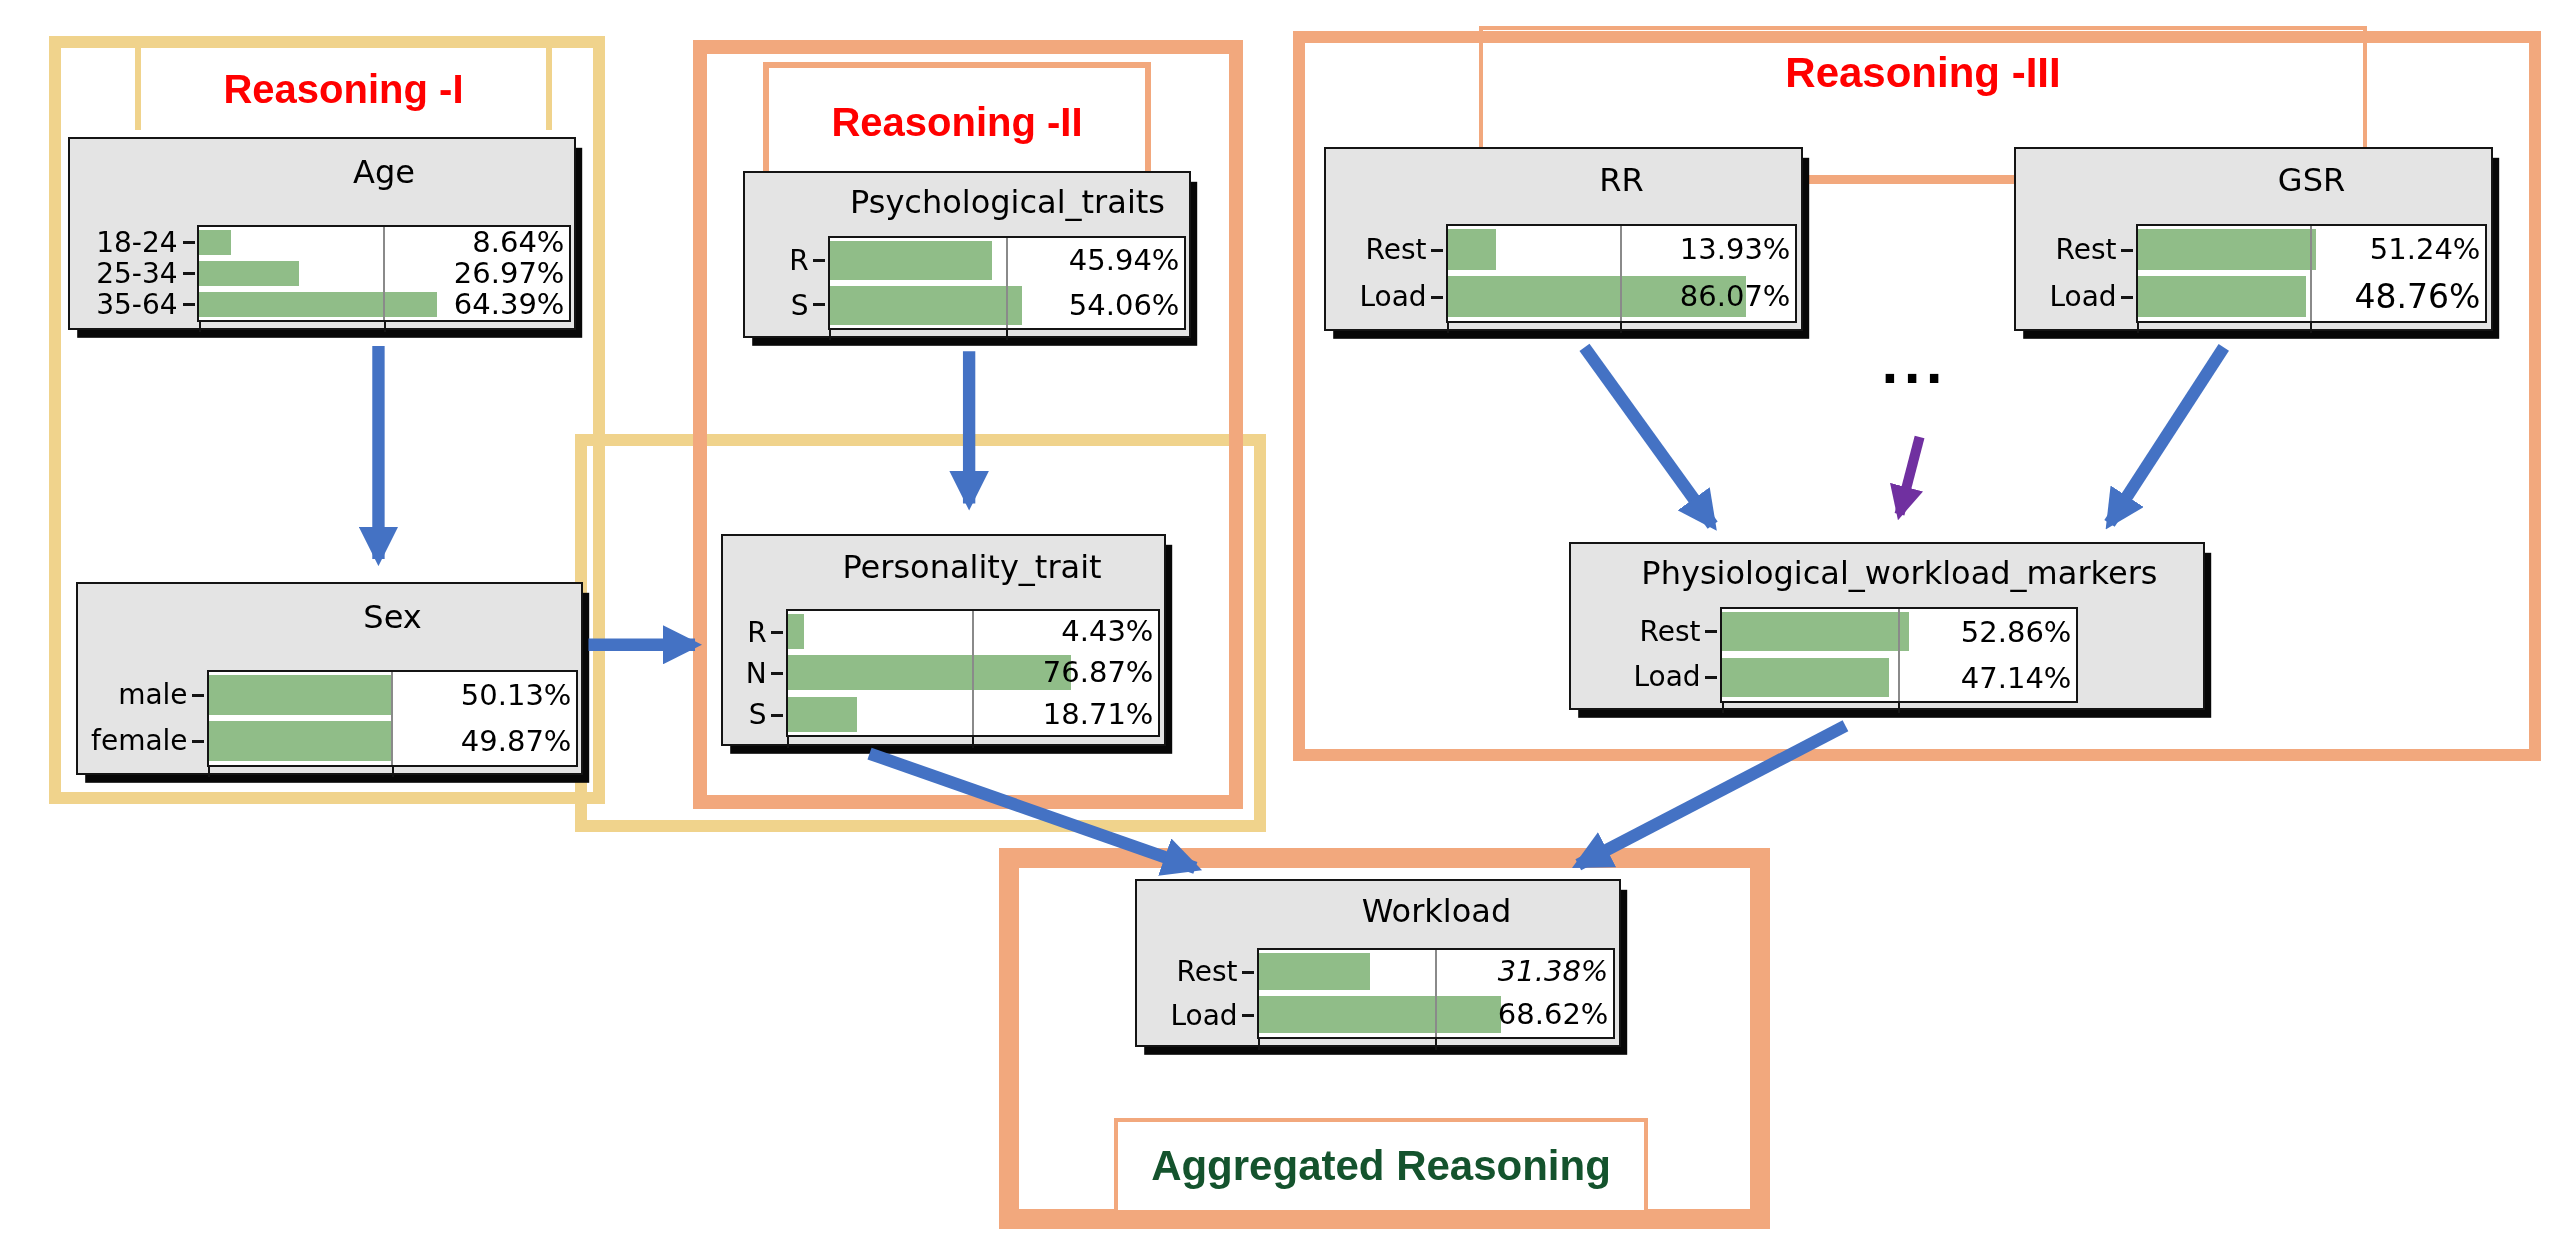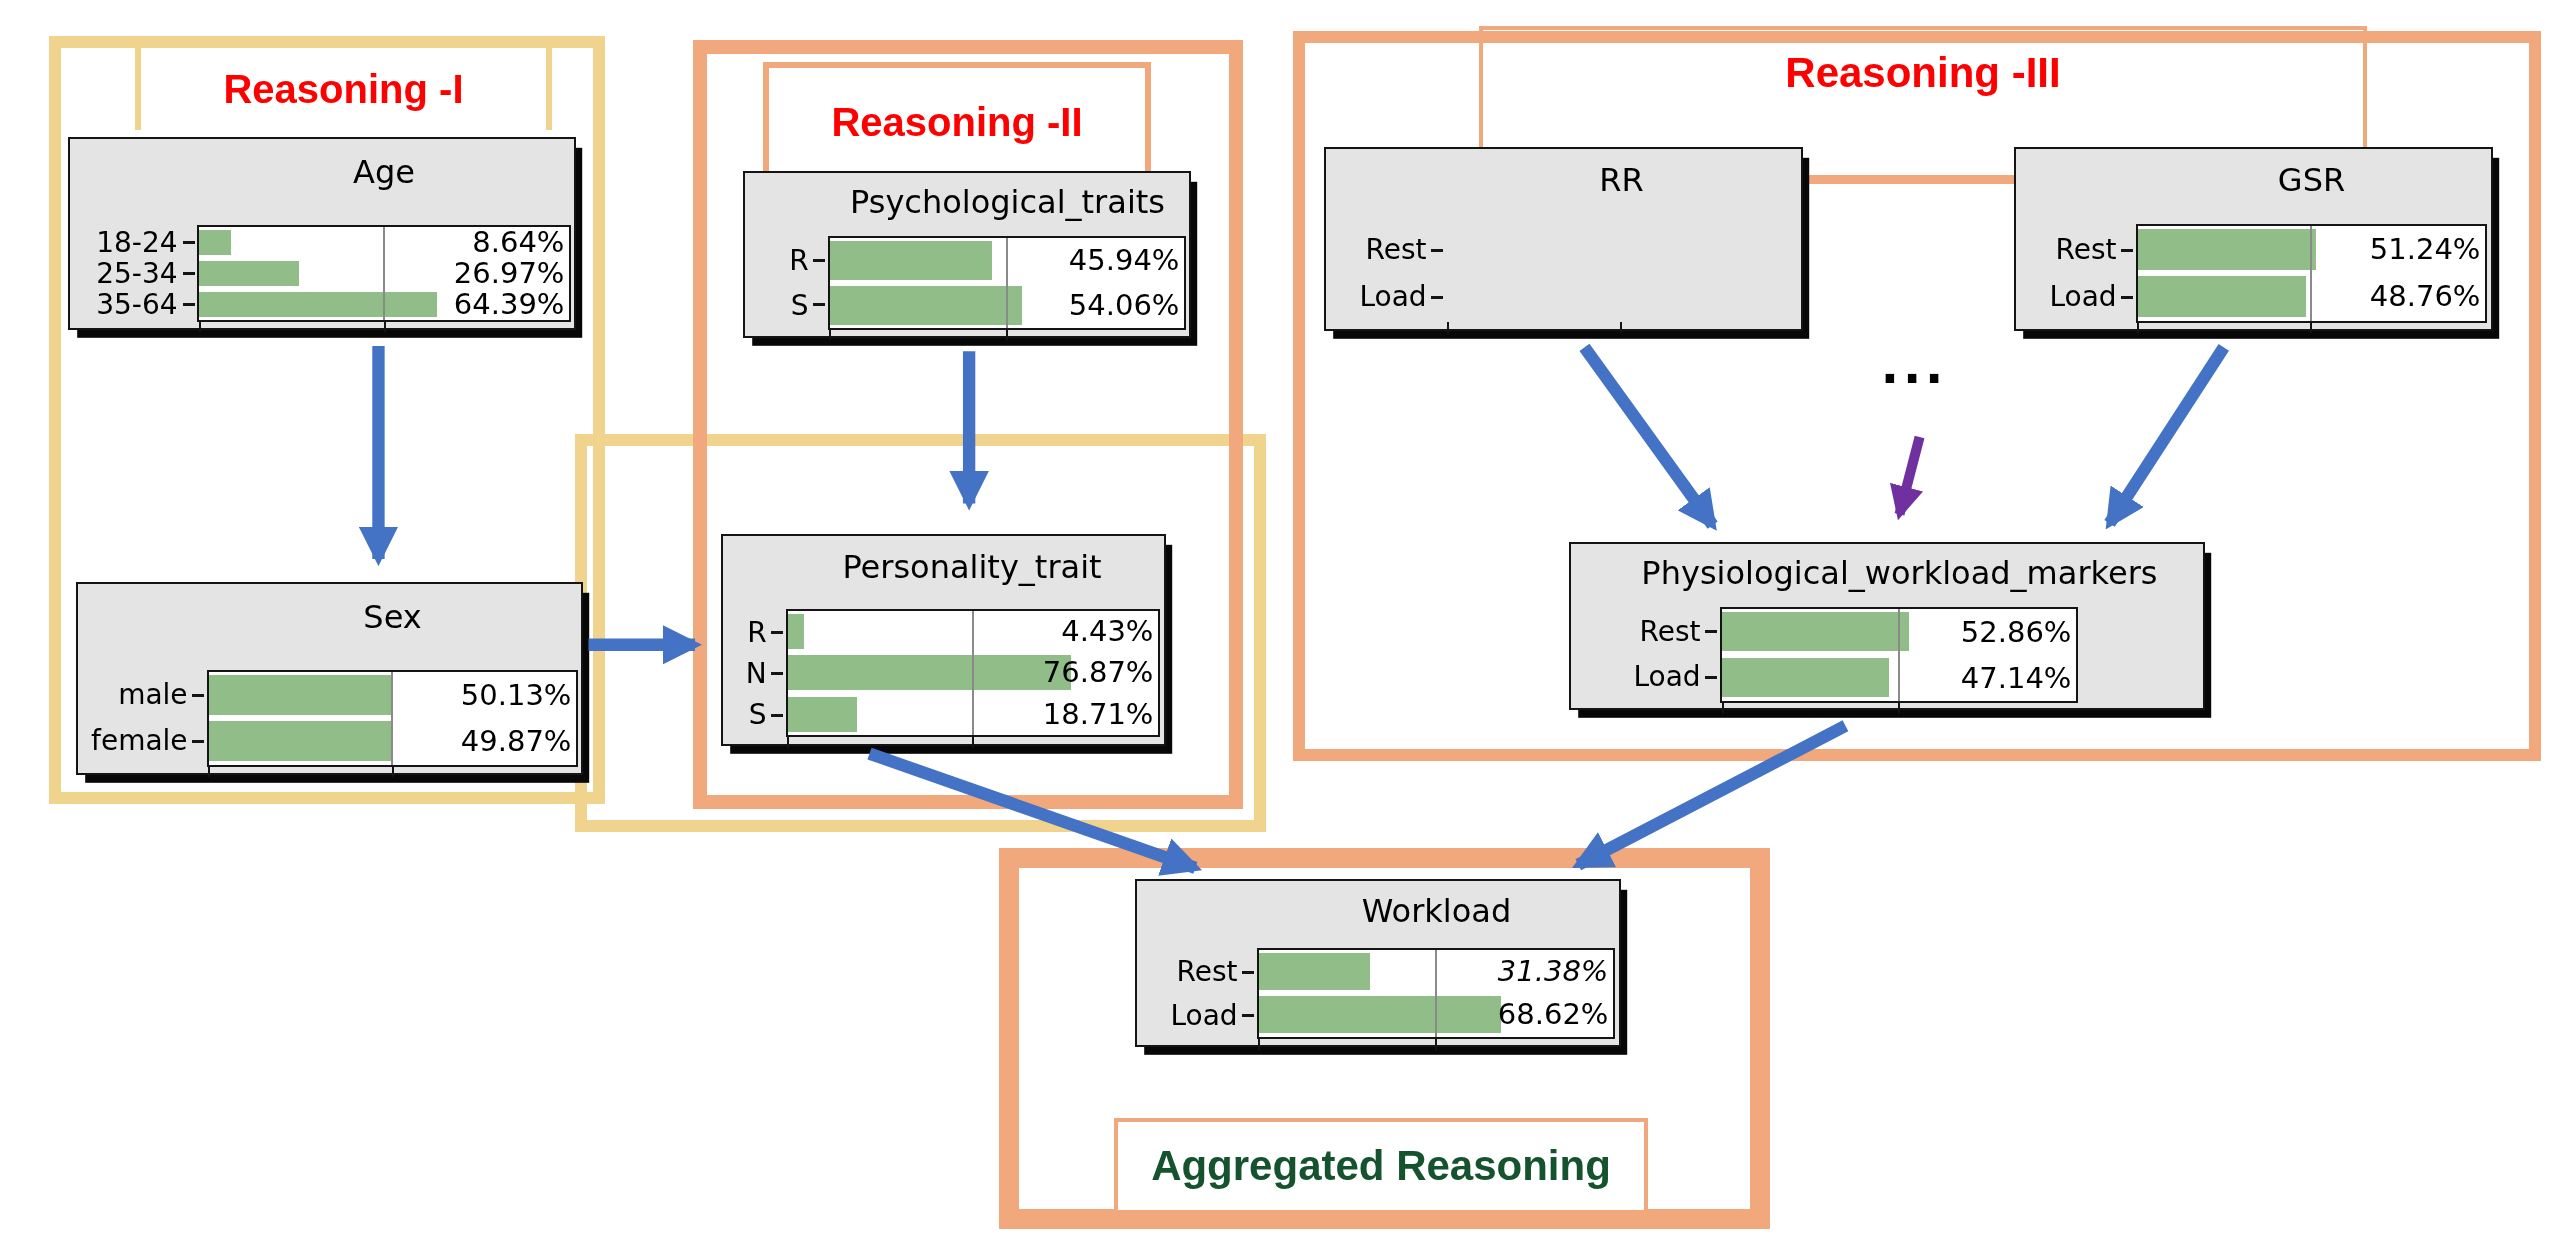--- a/index.html
+++ b/index.html
@@ -130,35 +130,42 @@
       <div class="tickdash" style="left: 48px; top: 95px; width: 12.4px; height: 3.1px;"></div>
       <div class="cat" style="left: 4.6px; width: 39px; top: 117px; height: 41px; line-height: 41px; font-size: 28px;">N</div>
       <div class="tickdash" style="left: 48px; top: 136px; width: 12.4px; height: 3.1px;"></div>
       <div class="cat" style="left: 4.6px; width: 39px; top: 158px; height: 41px; line-height: 41px; font-size: 28px;">S</div>
       <div class="tickdash" style="left: 48px; top: 178px; width: 12.4px; height: 3.1px;"></div>
       <div class="axtick" style="left: 64px; top: 201px; height: 10.8px;"></div>
       <div class="axtick" style="left: 249px; top: 201px; height: 10.8px;"></div>
     </div>
     <div class="node" style="left: 1324px; top: 147px; width: 479px; height: 184px;">
       <div class="node-title" style="left: -32px; width: 655px; top: 12.4px; font-size: 32px;">RR</div>
+      <div class="plot" style="left: 120px; top: 75px; width: 351px; height: 99px;">
+        <div class="gridline" style="left: 172px;"></div>
+        <div class="bar" style="top: 3.1px; height: 41px; width: 48px;"></div>
+        <div class="pct" style="top: 0px; height: 47px; line-height: 47px; left: 0px; font-size: 29px;">13.93%</div>
+        <div class="bar" style="top: 50px; height: 41px; width: 298px;"></div>
+        <div class="pct" style="top: 47px; height: 47px; line-height: 47px; left: 0px; font-size: 29px;">86.07%</div>
+      </div>
       <div class="cat" style="left: 4.6px; width: 96px; top: 77px; height: 47px; line-height: 47px; font-size: 28px;">Rest</div>
       <div class="tickdash" style="left: 105px; top: 100px; width: 12.4px; height: 3.1px;"></div>
       <div class="cat" style="left: 4.6px; width: 96px; top: 124px; height: 47px; line-height: 47px; font-size: 28px;">Load</div>
       <div class="tickdash" style="left: 105px; top: 147px; width: 12.4px; height: 3.1px;"></div>
       <div class="axtick" style="left: 121px; top: 173px; height: 10.8px;"></div>
       <div class="axtick" style="left: 294px; top: 173px; height: 10.8px;"></div>
     </div>
     <div class="node" style="left: 2014px; top: 147px; width: 479px; height: 184px;">
       <div class="node-title" style="left: -32px; width: 655px; top: 12.4px; font-size: 32px;">GSR</div>
       <div class="plot" style="left: 120px; top: 75px; width: 351px; height: 99px;">
         <div class="gridline" style="left: 172px;"></div>
         <div class="bar" style="top: 3.1px; height: 41px; width: 178px;"></div>
         <div class="pct" style="top: 0px; height: 47px; line-height: 47px; left: 0px; font-size: 29px;">51.24%</div>
         <div class="bar" style="top: 50px; height: 41px; width: 168px;"></div>
-        <div class="pct" style="top: 47px; height: 47px; line-height: 47px; left: 0px; font-size: 29px;">48.76%</div>
+        <div class="pct" style="top: 47px; height: 47px; line-height: 47px; left: 0px; font-size: 33px;">48.76%</div>
       </div>
       <div class="cat" style="left: 4.6px; width: 96px; top: 77px; height: 47px; line-height: 47px; font-size: 28px;">Rest</div>
       <div class="tickdash" style="left: 105px; top: 100px; width: 12.4px; height: 3.1px;"></div>
       <div class="cat" style="left: 4.6px; width: 96px; top: 124px; height: 47px; line-height: 47px; font-size: 28px;">Load</div>
       <div class="tickdash" style="left: 105px; top: 147px; width: 12.4px; height: 3.1px;"></div>
       <div class="axtick" style="left: 121px; top: 173px; height: 10.8px;"></div>
       <div class="axtick" style="left: 294px; top: 173px; height: 10.8px;"></div>
     </div>
     <div class="node" style="left: 1569px; top: 542px; width: 636px; height: 168px;">
       <div class="node-title" style="left: -3.1px; width: 663px; top: 10px; font-size: 32px;">Physiological_workload_markers</div>

